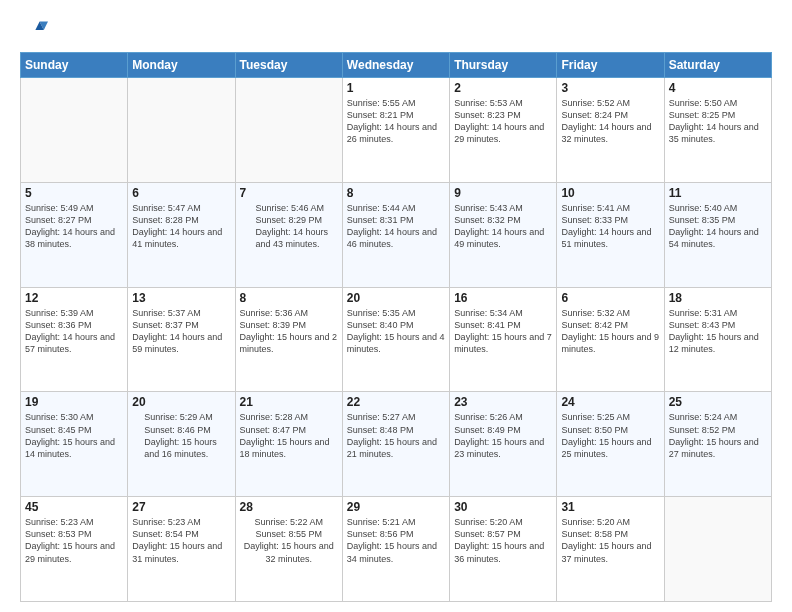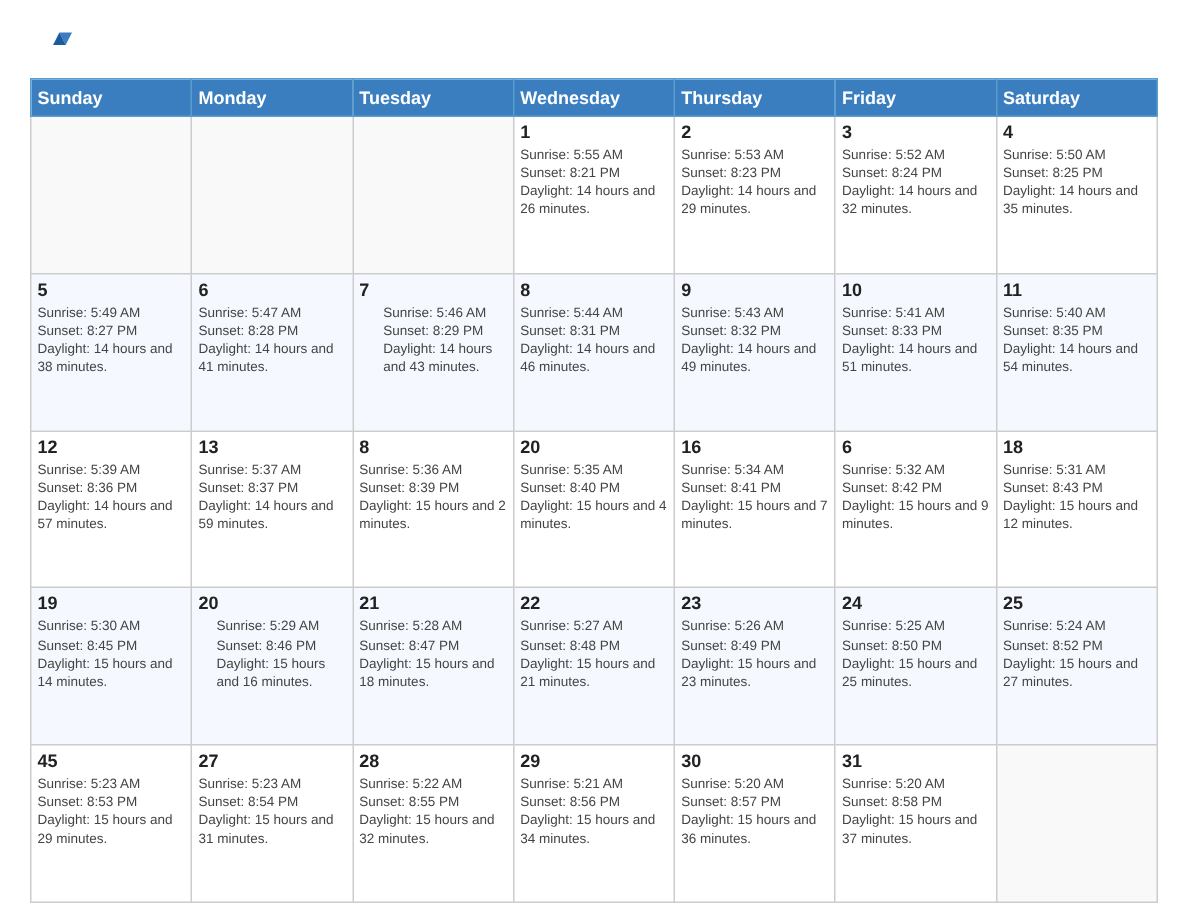--- a/index.html
+++ b/index.html
@@ -308,21 +308,21 @@
 Daylight: 15 hours and 29 minutes.</div>
           </td>
           <td>
             <div class="day-number">27</div>
             <div class="day-info" style="white-space: pre-line;">Sunrise: 5:23 AM
 Sunset: 8:54 PM
 Daylight: 15 hours and 31 minutes.</div>
           </td>
           <td>
             <div class="day-number">28</div>
-            <div class="day-info" style="white-space: pre-line;">Sunrise: 5:22 AM
+            <div class="day-info" style="white-space: pre-line; text-align: center;">Sunrise: 5:22 AM
 Sunset: 8:55 PM
 Daylight: 15 hours and 32 minutes.</div>
           </td>
           <td>
             <div class="day-number">29</div>
             <div class="day-info" style="white-space: pre-line;">Sunrise: 5:21 AM
 Sunset: 8:56 PM
 Daylight: 15 hours and 34 minutes.</div>
           </td>
           <td>

